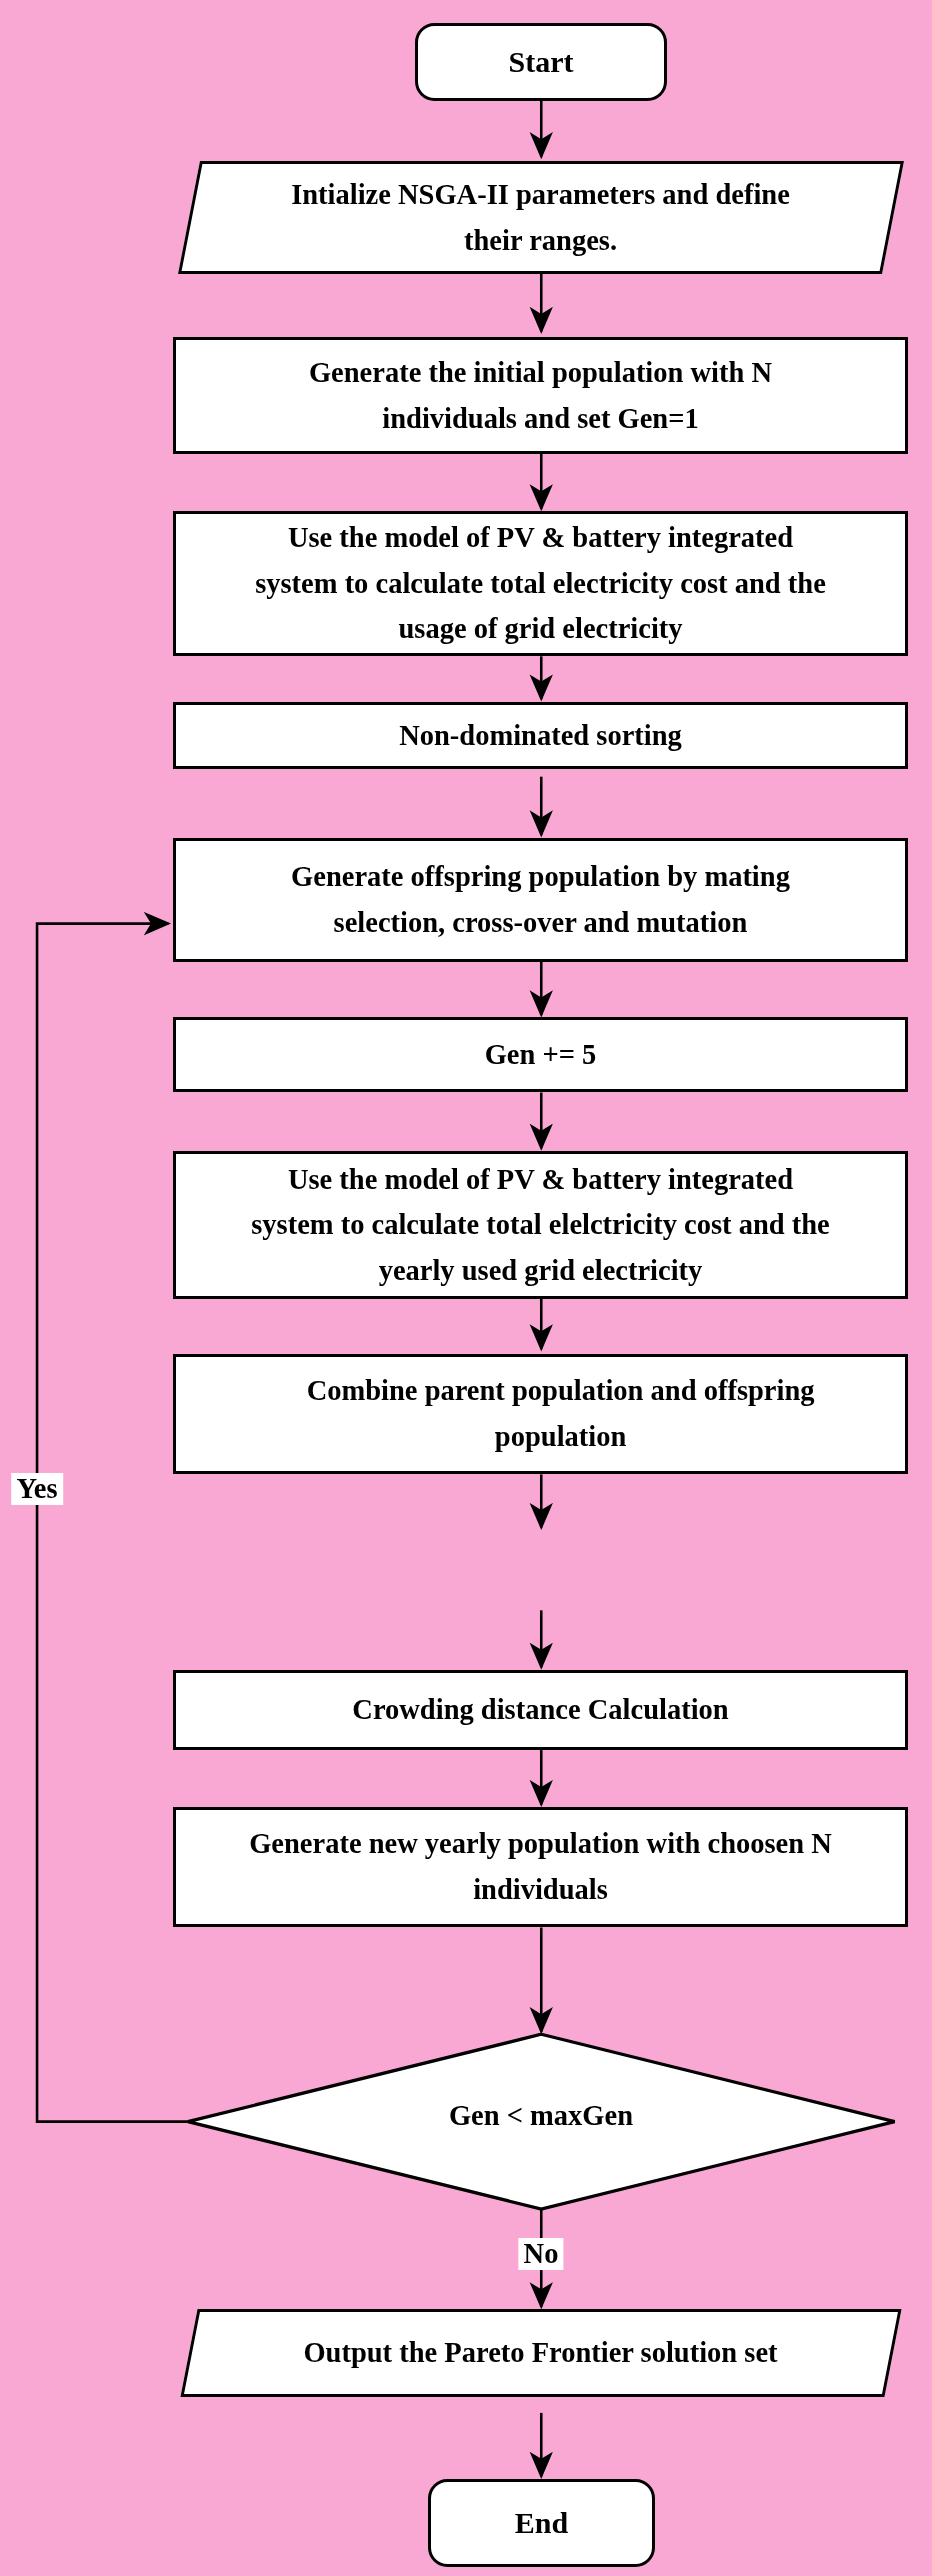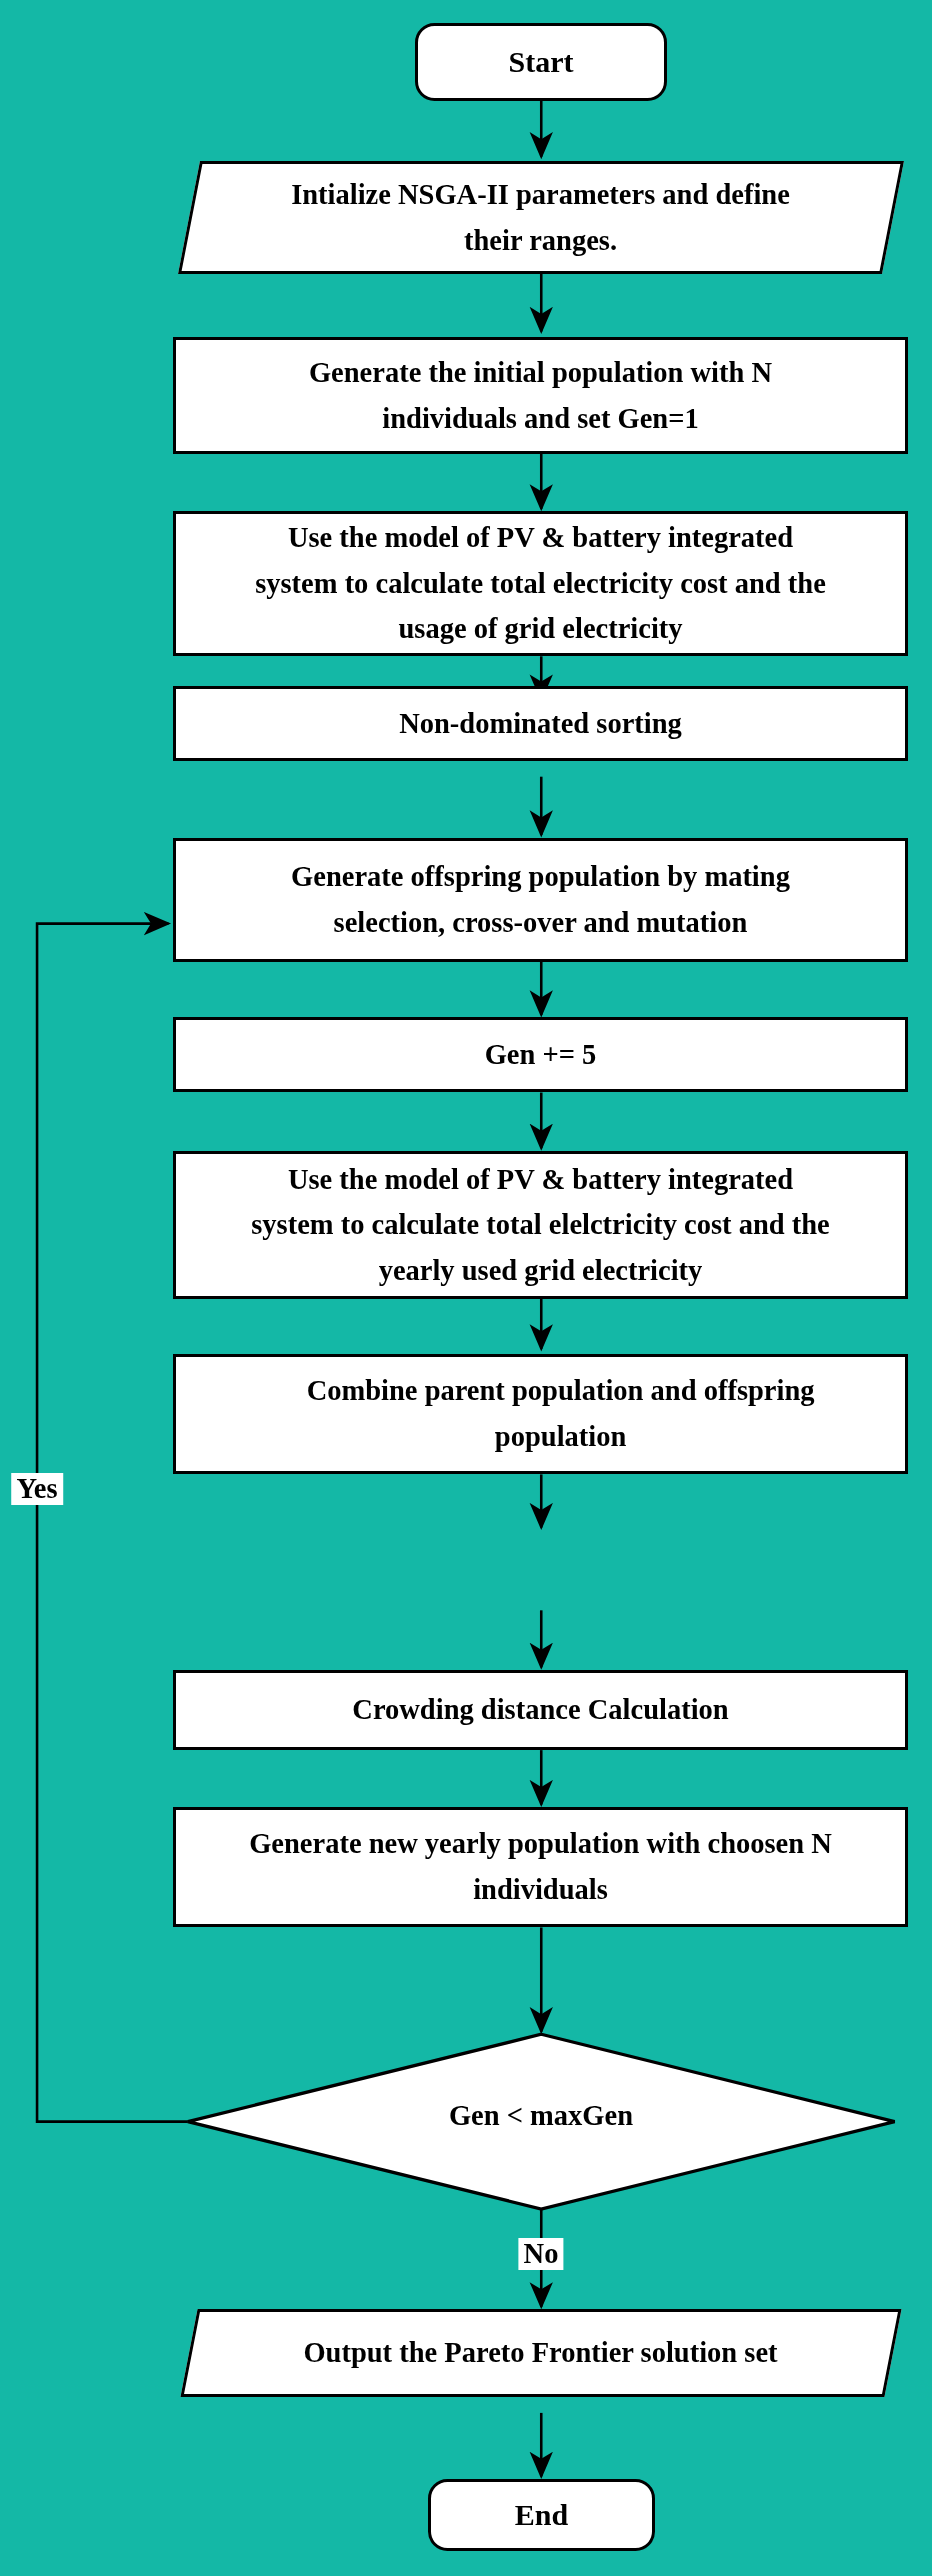--- a/index.html
+++ b/index.html
@@ -1,21 +1,21 @@
 <!DOCTYPE html>
 <html style="font-size:10.4px"><head>
 <meta charset="utf-8">
 <style>
   html, body { margin: 0; padding: 0; background: #ffffff; }
   * { box-sizing: border-box; }
   .canvas {
     position: relative;
     width: 933px;
     height: 2576px;
-    background: #14b8a6;
+    background: #f9a8d4;
     color: #000000;
     font-family: "Liberation Serif", "DejaVu Serif", serif;
     font-weight: bold;
     overflow: hidden;
   }
   svg.wires {
     position: absolute;
     left: 0; top: 0;
     width: 933px; height: 2576px;
   }
@@ -61,31 +61,31 @@
     background: #ffffff;
     padding: 0 5.2px;
     font-size: 28.5px;
     z-index: 2;
   }
   
   #n-start     { left: 415px; top: 22.7px;   width: 252px;  height: 78px; }
   #n-init      { left: 173px; top: 161px;  width: 735px; height: 113px; }
   #n-geninit   { left: 173px; top: 337px;  width: 735px; height: 117px; }
   #n-model1    { left: 173px; top: 511px;  width: 735px; height: 145px; }
-  #n-nds       { left: 173px; top: 686px; width: 735px; height: 75px; }
+  #n-nds       { left: 173px; top: 702px; width: 735px; height: 67px; }
   #n-offspring { left: 173px; top: 838px; width: 735px; height: 124px; }
   #n-geninc    { left: 173px; top: 1017px; width: 735px; height: 75px; }
   #n-model2    { left: 173px; top: 1151px; width: 735px; height: 148px; }
   #n-combine   { left: 173px; top: 1354px; width: 735px; height: 120px; padding-left: 48px; }
   #n-fastnds   { left: 173px; top: 1530px; width: 735px; height: 80px; }
   #n-crowding  { left: 173px; top: 1670px; width: 735px; height: 80px; }
   #n-newparent { left: 173px; top: 1807px; width: 735px; height: 120px; }
   #n-decision  { left: 347px; top: 2100px; width: 388px;  }
   #n-output    { left: 173px; top: 2309px; width: 735px; height: 88px; }
-  #n-end       { left: 428px; top: 2479px; width: 227px;  height: 72px; }
+  #n-end       { left: 428px; top: 2479px; width: 227px;  height: 88px; }
   #lbl-yes     { left: 37px;  top: 1489px; }
   #lbl-no      { left: 541px; top: 2254px; }
 </style>
 </head>
 <body>
 
 <div class="canvas">
 
   <svg class="wires" xmlns="http://www.w3.org/2000/svg" viewBox="0 0 1441 3980" width="933" height="2576">
     <defs>

